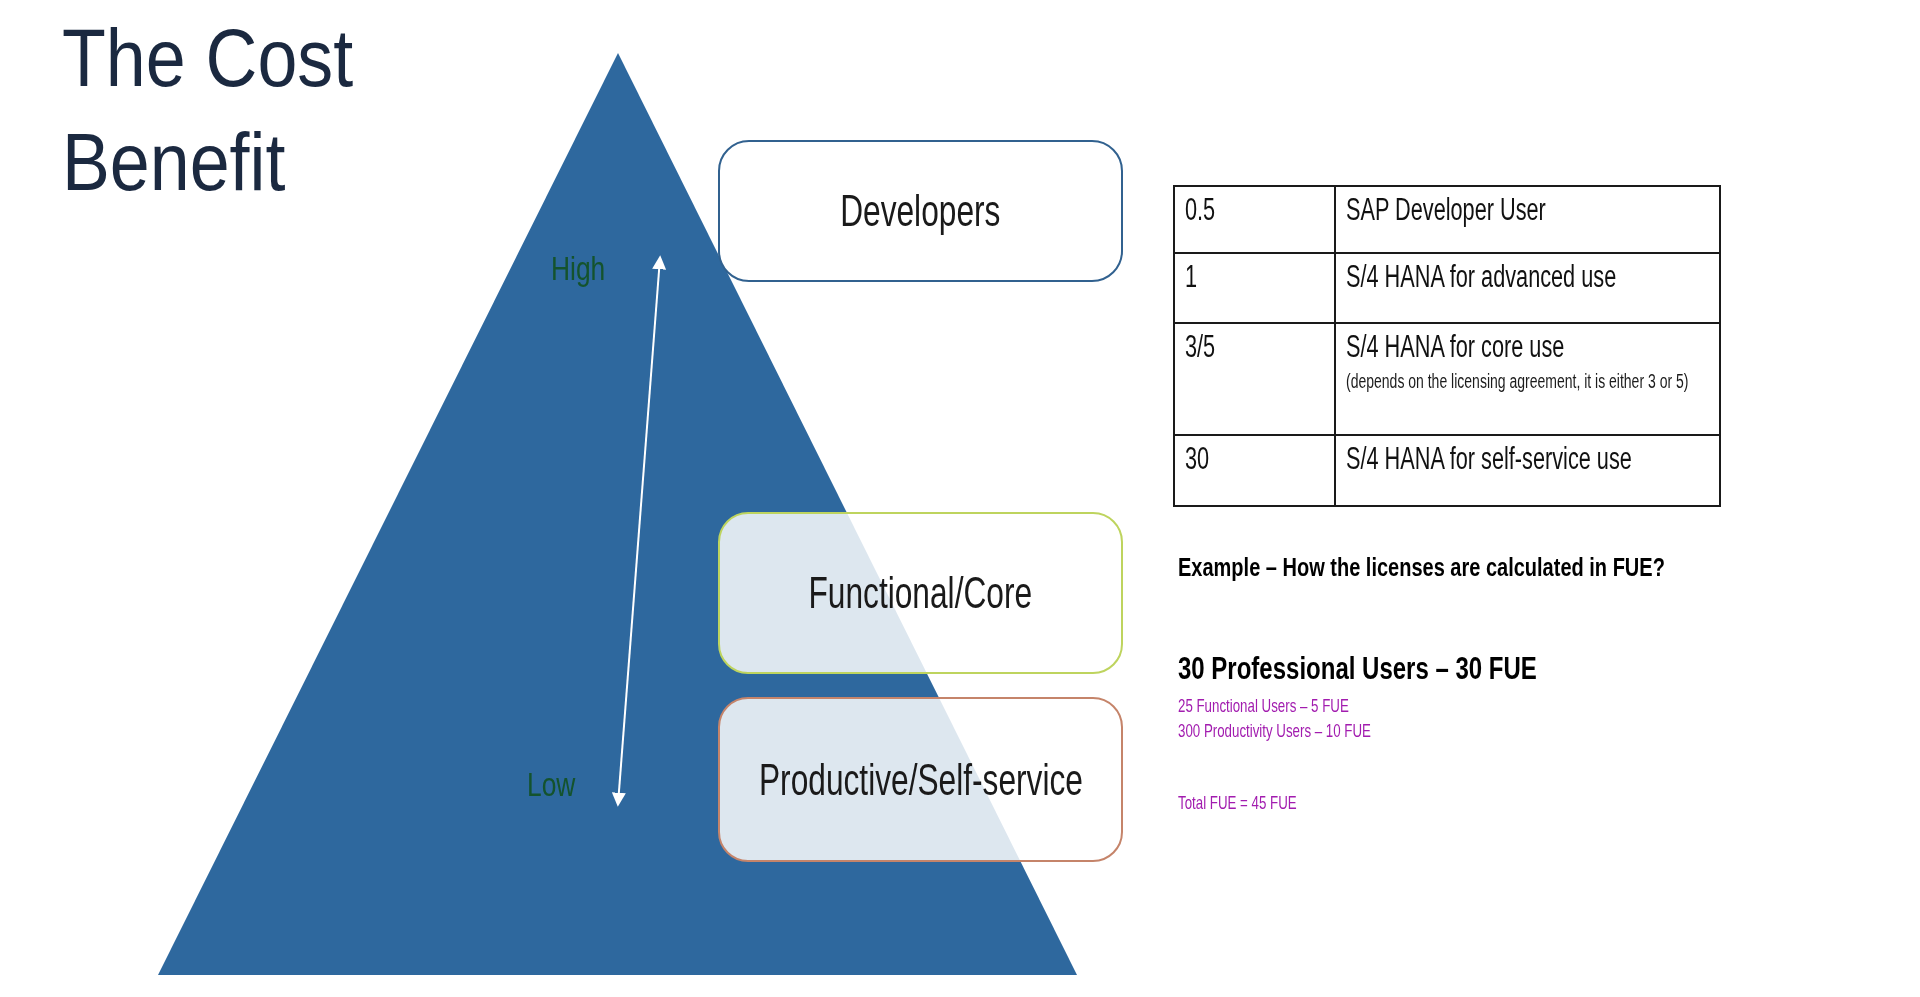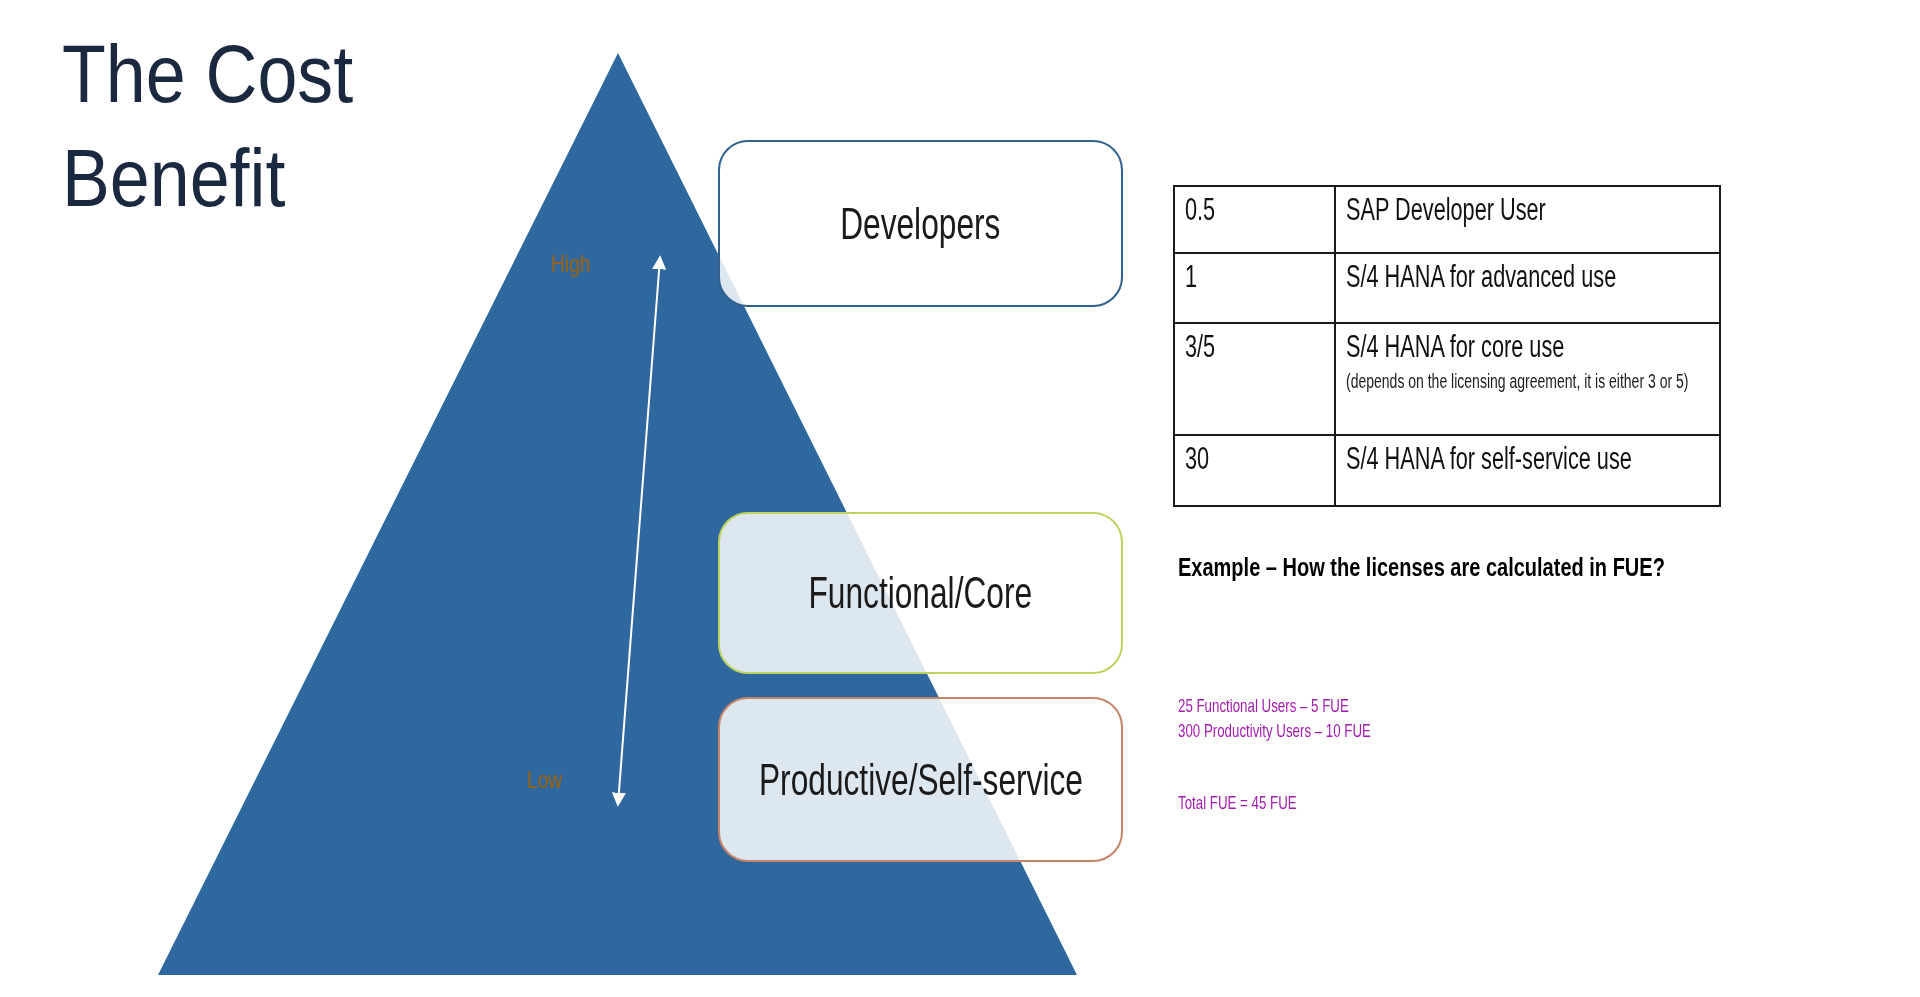--- a/index.html
+++ b/index.html
@@ -3,43 +3,43 @@
 <meta charset="utf-8">
 <style>
   html,body{margin:0;padding:0;background:#fff;}
   .canvas{
     position:relative;width:1920px;height:997px;background:#ffffff;
     font-family:"Liberation Sans",sans-serif;overflow:hidden;
   }
   
   .page-title{
     position:absolute;left:62px;top:6px;
-    font-size:82px;line-height:1.27;color:#1B2940;font-weight:400;margin-top:16px;
+    font-size:82px;line-height:1.27;color:#1B2940;font-weight:400;
   }
   .page-title .inner{
     display:block;width:350px;transform:scaleX(0.875);transform-origin:0 0;
   }
   
   .pyr-svg{position:absolute;left:0;top:0;width:1920px;height:997px;}
   
   .axis-label{
-    position:absolute;color:#a16207;font-size:24px;line-height:1;
+    position:absolute;color:#14532d;font-size:33px;line-height:1;
   }
   .axis-label .inner{display:inline-block;transform:scaleX(0.8);transform-origin:0 50%;white-space:nowrap;}
   .axis-high{left:551px;top:252px;}
   .axis-low{left:527px;top:768px;}
   
   .level{
     position:absolute;left:718px;width:405px;
     background:rgba(255,255,255,0.84);
     border:2px solid #888;border-radius:30px;
     display:flex;align-items:center;justify-content:center;
     box-sizing:border-box;
   }
-  .level-0{top:140px;height:167px;}
+  .level-0{top:140px;height:142px;border-radius:31px;}
   .level-1{top:329px;height:161px;}
   .level-2{top:512px;height:162px;}
   .level-3{top:697px;height:165px;align-items:center;}
   .level .label{
     font-size:44px;color:#1a1a1a;white-space:nowrap;
     display:inline-block;transform:scaleX(0.72);transform-origin:center;
   }
   
   .fue-table{
     position:absolute;left:1173px;top:185px;width:502px;
@@ -152,20 +152,23 @@
           <span class="cellspan">S/4 HANA for self-service use</span>
           <span class="note"></span>
         </td>
       </tr>
     </tbody>
   </table>
 
   <div class="example-heading">
     <span class="inner">Example – How the licenses are calculated in FUE?</span>
   </div>
+  <div class="line-bold">
+    <span class="inner">30 Professional Users – 30 FUE</span>
+  </div>
   <div class="line-small line-functional">
     <span class="inner">25 Functional Users – 5 FUE</span>
   </div>
   <div class="line-small line-productivity">
     <span class="inner">300 Productivity Users – 10 FUE</span>
   </div>
   <div class="line-small line-total">
     <span class="inner">Total FUE = 45 FUE</span>
   </div>
 

